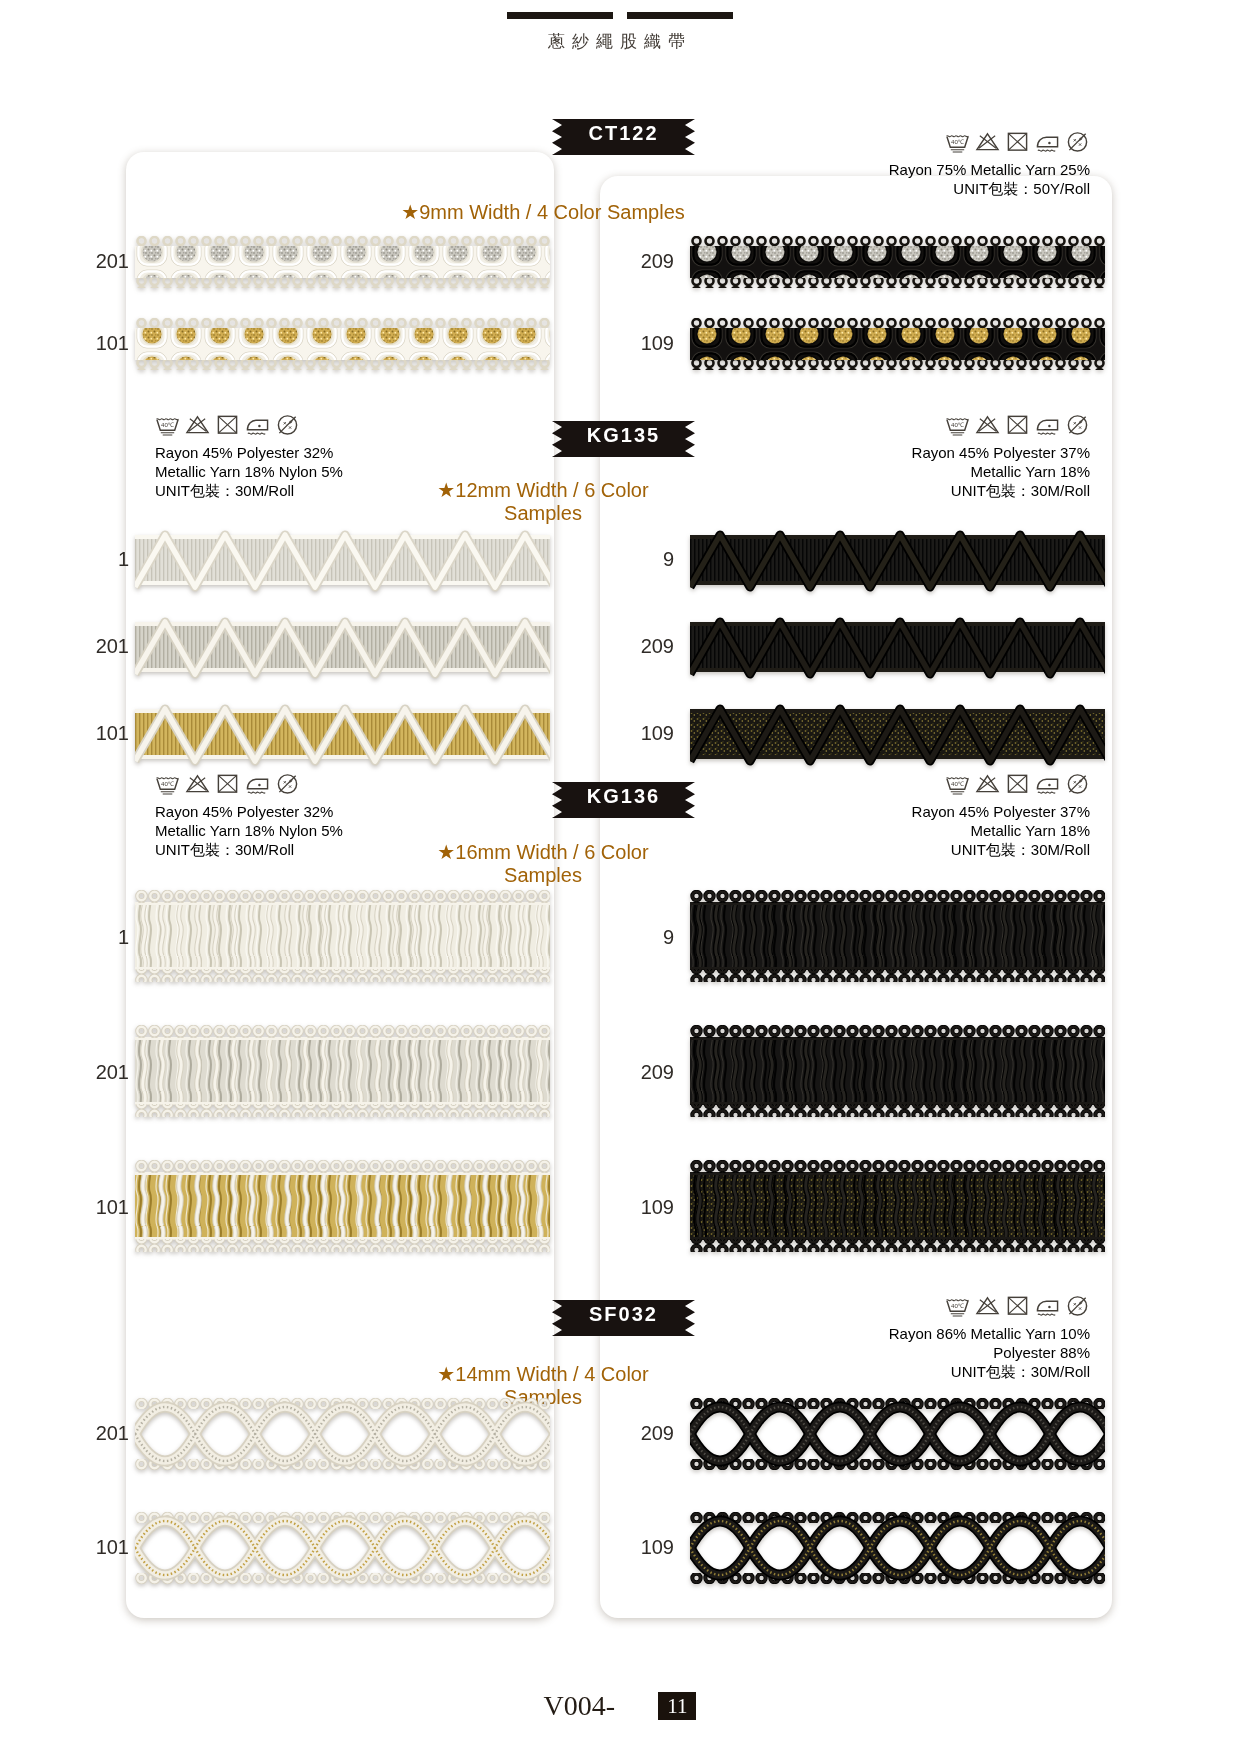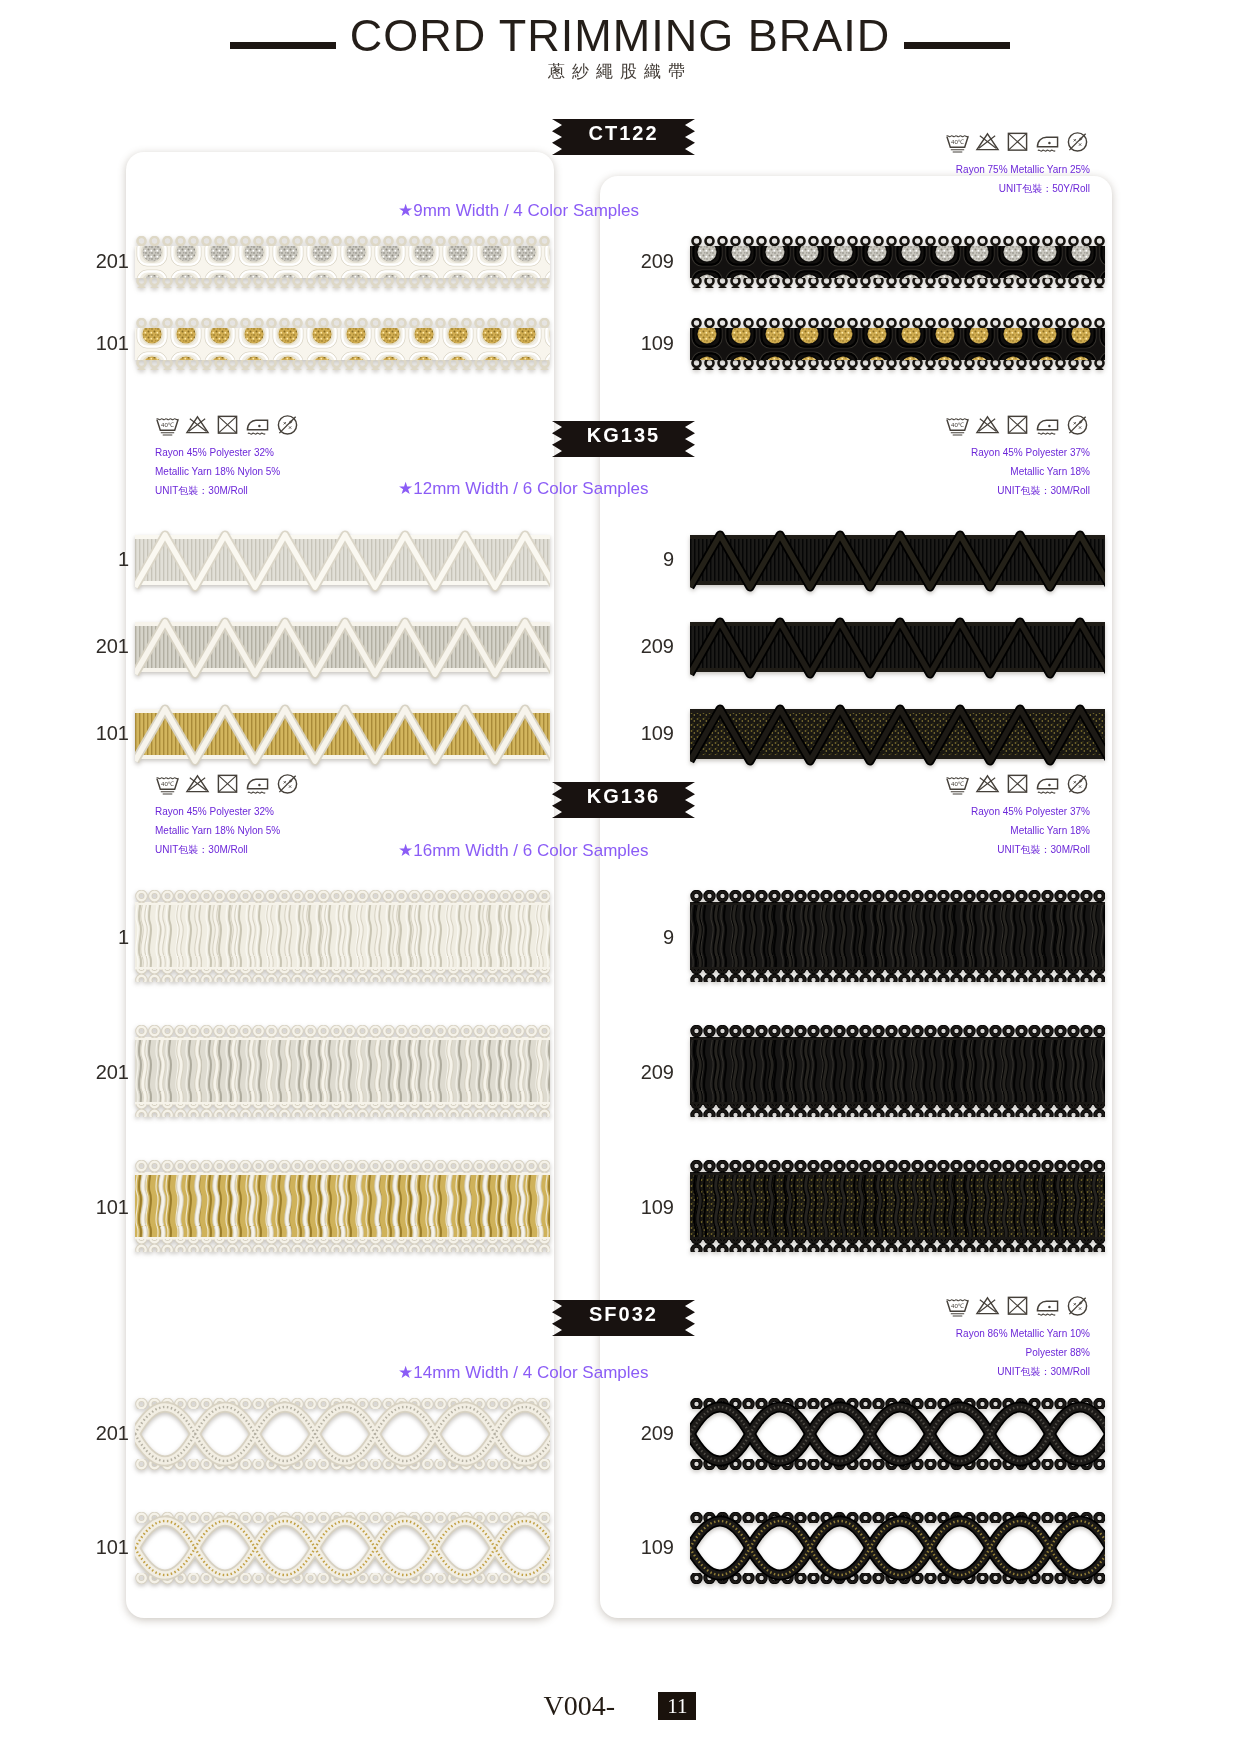--- a/index.html
+++ b/index.html
@@ -10,23 +10,23 @@
   .title-row{display:flex;align-items:flex-end;justify-content:center;gap:14px;}
   .title-bar{width:106px;height:7px;background:#1d1713;margin-bottom:10px;}
   .page-title{font-size:45px;font-weight:400;letter-spacing:1px;color:#241e19;line-height:1.05;}
   .page-subtitle{margin-top:1px;font-size:17px;letter-spacing:7px;color:#433d37;}
   
   .card{position:absolute;background:#fff;border-radius:18px;box-shadow:0 2px 9px rgba(95,80,62,.33);}
   
   .ribbon{position:absolute;width:143px;height:36px;background:#181210;color:#fff;
           font-size:20px;font-weight:bold;letter-spacing:2px;text-align:center;line-height:28px;
           clip-path:polygon(0 0,100% 0,93% 17%,100% 34%,93% 50%,100% 66%,93% 83%,100% 100%,0 100%,7% 83%,0 66%,7% 50%,0 34%,7% 17%);}
-  .desc{position:absolute;width:290px;text-align:left;font-size:17px;color:#8b5cf6;}
-  
-  .info{position:absolute;font-size:10px;line-height:19px;color:#6d28d9;}
+  .desc{position:absolute;width:290px;text-align:center;font-size:20px;color:#a16207;}
+  
+  .info{position:absolute;font-size:15px;line-height:19px;color:#000000;}
   .info.right{text-align:right;}
   .care-row{display:flex;gap:5px;height:23px;margin-bottom:7px;}
   .info.right .care-row{justify-content:flex-end;}
   svg.care{width:25px;height:23px;color:#45403a;flex:0 0 auto;}
   
   .sample-label{position:absolute;width:80px;text-align:right;font-size:20px;color:#2f2b27;}
   
   svg.trim{position:absolute;filter:drop-shadow(0 2px 2px rgba(70,60,45,.30));}
   
   .footer{position:absolute;top:1690px;left:0;width:100%;display:flex;justify-content:center;
@@ -170,21 +170,20 @@
     <path d="M4.5,21 L21.5,4" stroke="currentColor" stroke-width="1.4"></path>
   </symbol>
 </defs>
 </svg>
 
 <div class="page">
 
   <div class="header">
     <div class="title-row">
       <div class="title-bar"></div>
-      <div class="page-title">CORD TRIMMING BRAID</div>
       <div class="title-bar"></div>
     </div>
     <div class="page-subtitle">蔥紗繩股織帶</div>
   </div>
 
   <div class="card" style="left:126px;top:152px;width:428px;height:1466px;"></div>
   <div class="card" style="left:600px;top:176px;width:512px;height:1442px;"></div>
 
   <div class="ribbon" style="left:552px;top:119px;">CT122</div>
   <div class="info right" style="left:790px;top:130px;width:300px;">

